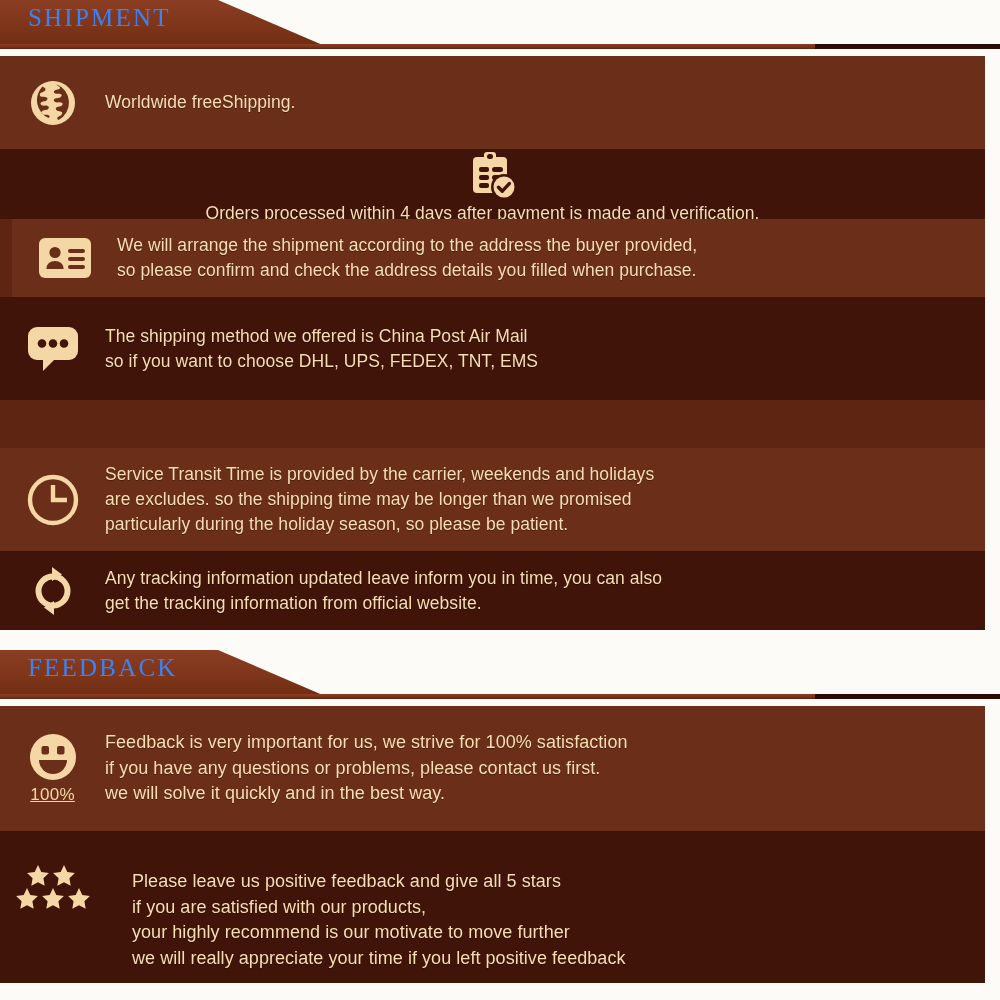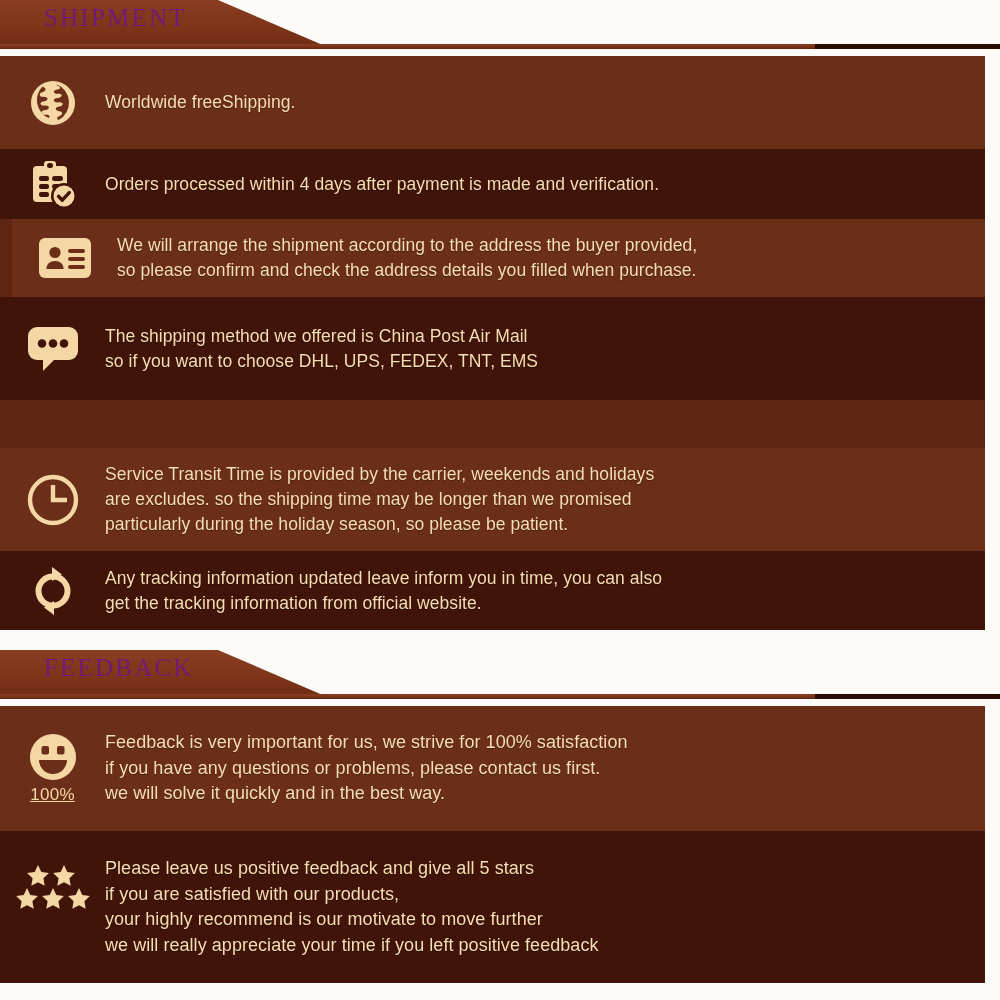--- a/index.html
+++ b/index.html
@@ -31,26 +31,26 @@
     left: 0;
     top: 0;
     width: 330px;
     height: 48px;
     background: linear-gradient(180deg, #8A3D22 0%, #7E3519 55%, #6E2C12 100%);
     -webkit-clip-path: polygon(0 0, 218px 0, 325px 46px, 325px 48px, 0 48px);
     clip-path: polygon(0 0, 218px 0, 325px 46px, 325px 48px, 0 48px);
   }
   .banner-title {
     position: absolute;
-    left: 44px;
+    left: 28px;
     top: 4px;
     font-family: "Liberation Serif", serif;
     font-size: 25px;
     letter-spacing: 2.2px;
-    color: #701a75;
+    color: #3b82f6;
     z-index: 3;
     white-space: nowrap;
   }
   .banner-rule {
     position: absolute;
     left: 0;
     top: 44px;
     width: 1000px;
     height: 5px;
     display: flex;
@@ -108,31 +108,31 @@
     line-height: 25px;
     letter-spacing: 0.05px;
     padding-right: 20px;
     text-shadow: 0 1px 0 rgba(0,0,0,0.35);
   }
   .row-text .ln { display: block; white-space: nowrap; }
 
   
   #shipment-panel .row { min-height: 63px; }
   #shipment-panel .row.r1 { height: 93px; }
-  #shipment-panel .row.r2 { height: 70px; }
+  #shipment-panel .row.r2 { height: 70px; flex-direction: column; }
   #shipment-panel .row.r3 { height: 78px; margin-left: 12px; }
   #shipment-panel .row.r4 { height: 103px; }
   #shipment-panel .row.r5 { height: 103px; margin-top: 48px; }
   #shipment-panel .row.r6 { height: 79px; }
 
   
   #feedback-panel .row.f1 { height: 125px; }
   #feedback-panel .row.f2 { height: 152px; align-items: flex-start; }
   #feedback-panel .row.f2 .row-icon { padding-top: 32px; }
-  #feedback-panel .row.f2 .row-text { padding-top: 25px; }
+  #feedback-panel .row.f2 .row-text { padding-top: 38px; margin-left: 27px; }
   #feedback-panel .row-text { font-size: 18px; line-height: 25.5px; }
 
   .gap { height: 20px; background: #fdfbf7; }
 </style>
 </head>
 <body>
 
 <div class="page">
 
   <div class="banner-wrap">

